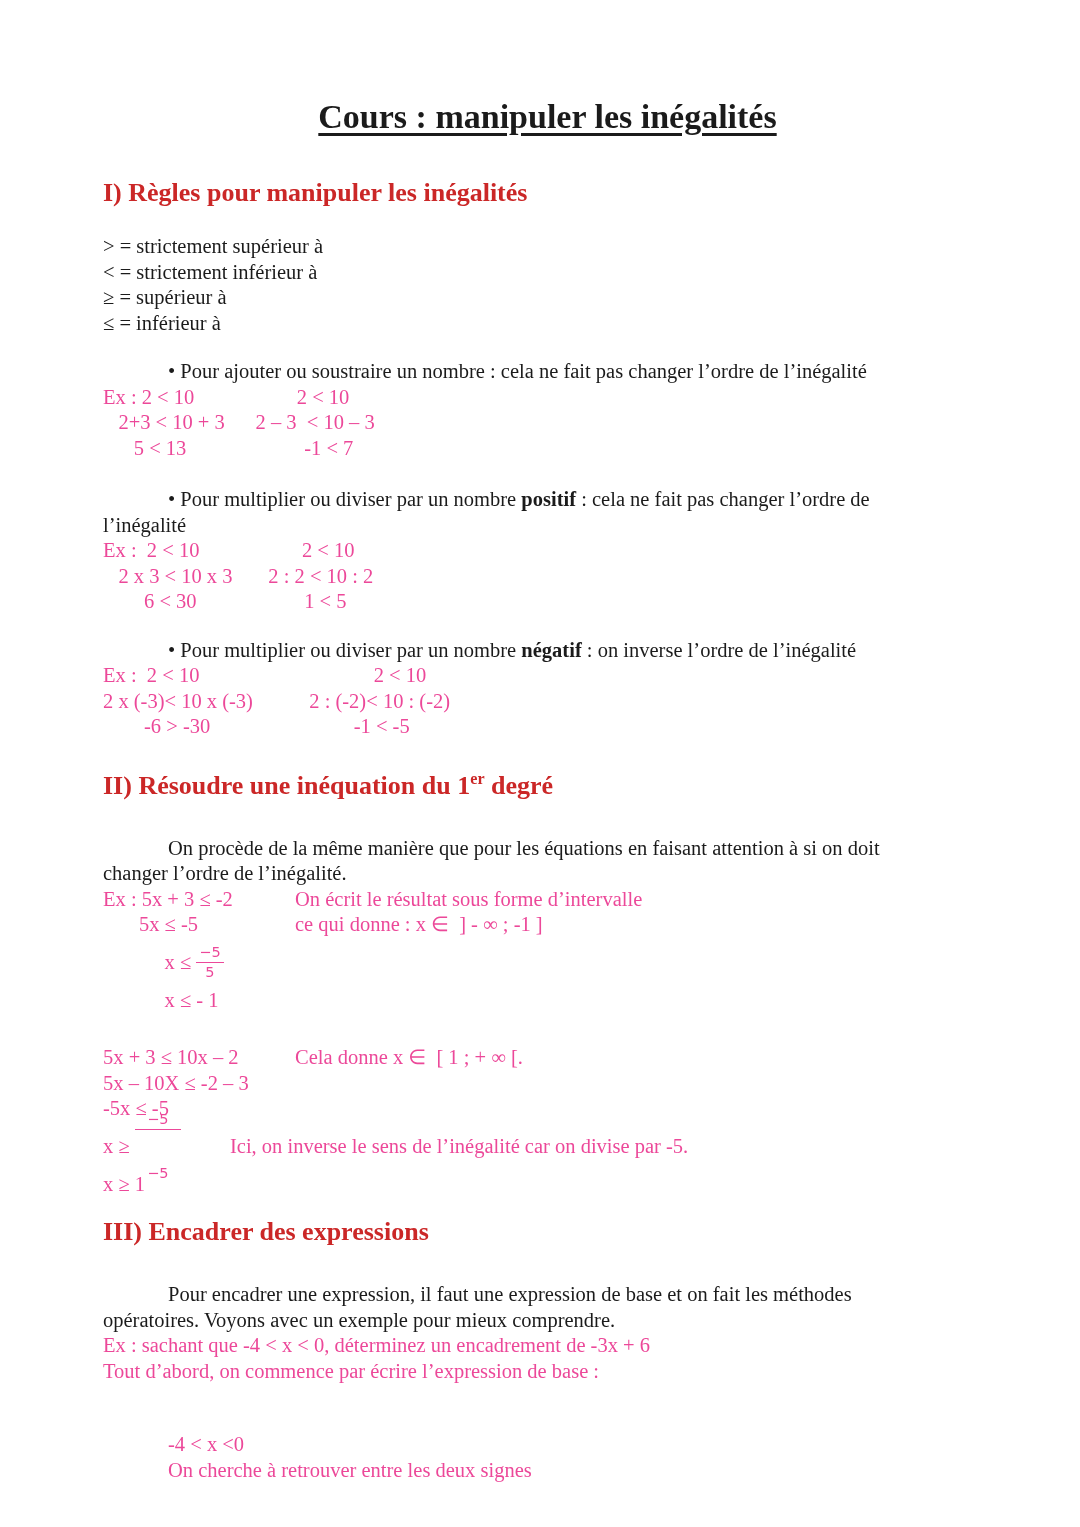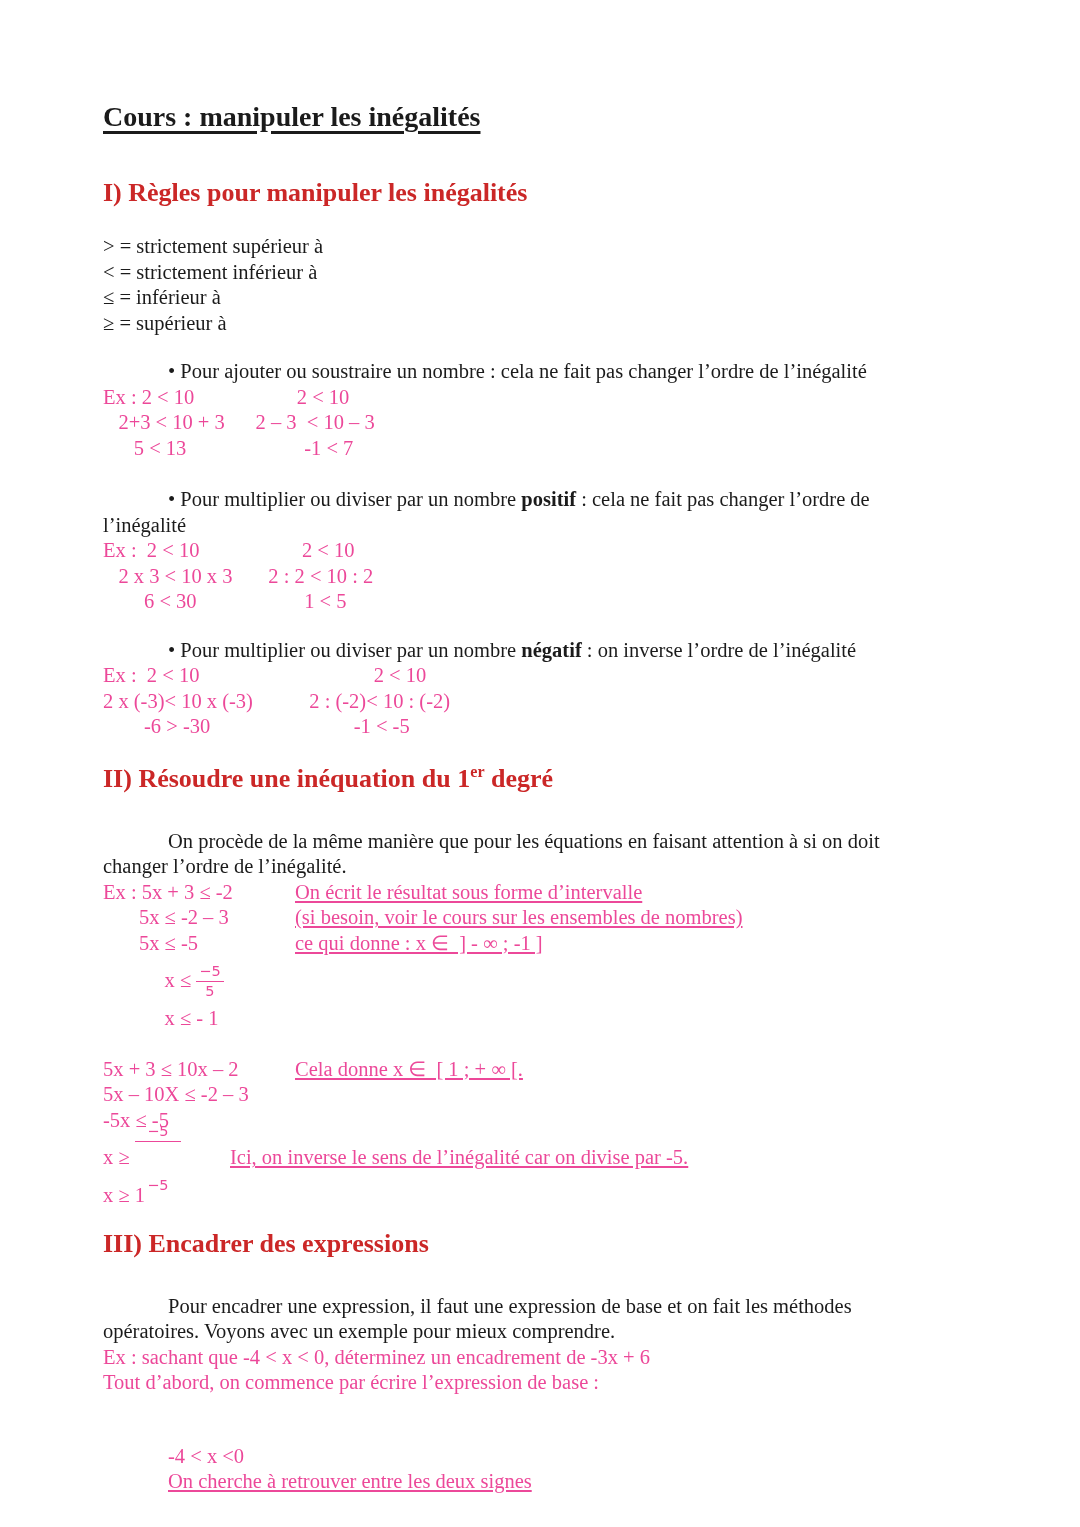--- a/index.html
+++ b/index.html
@@ -4,44 +4,44 @@
 <style>
   * { margin:0; padding:0; box-sizing:border-box; }
   html,body { background:#ffffff; }
   body {
     width:1080px; height:1527px; overflow:hidden;
     font-family:"Liberation Serif", serif;
     color:#1b1b1b; font-size:20.5px; line-height:25.5px;
   }
   .page { width:1080px; height:1527px; padding:99px 88px 30px 103px; }
 
-  .doc-title { font-size:28px; line-height:36px; font-weight:bold; margin-bottom:44px; }
+  .doc-title { text-align:center; font-size:34px; line-height:36px; font-weight:bold; margin-bottom:44px; }
   .doc-title .u { text-decoration:underline; text-decoration-thickness:2.5px; text-underline-offset:5px; }
 
   .sec-heading { color:#cb2727; font-size:26px; line-height:28px; font-weight:bold; }
   .sec-heading .sup { vertical-align:super; font-size:0.62em; line-height:0; }
 
   .defs { margin-top:27px; }
   .line { white-space:pre; }
   .indent { text-indent:65px; }
   .blue { color:#ec4899; }
   .b { font-weight:bold; }
 
   .mt23 { margin-top:23px; }
-  .mt25 { margin-top:25px; }
+  .mt25 { margin-top:32px; }
   .mt26 { margin-top:26px; }
   .mt36 { margin-top:36px; }
   .mt48 { margin-top:48px;flex-direction:column; }
 
   .row { display:flex; align-items:baseline; }
   .c1 { flex:none; white-space:pre; }
   .w192 { width:192px; }
   .w127 { width:127px; }
   .w262 { width:262px; }
-  .c2 { white-space:pre;text-decoration:underline; }
+  .c2 { white-space:pre; }
 
   .fracline { display:flex; align-items:center; height:50px; }
   .fracline .lead { white-space:pre; }
   .frac {
     display:inline-block; text-align:center;
     font-family:"DejaVu Sans", sans-serif;
     font-size:14.5px; line-height:17px;
   }
   .frac .num { display:block; border-bottom:1.4px solid currentColor; padding:0 3px 1px; }
   .frac .den { display:block; padding:1px 3px 0; }
@@ -53,22 +53,22 @@
 
   <div class="doc-title">
     <span class="u">Cours : manipuler les inégalités</span>
   </div>
 
   <div class="sec-heading">I) Règles pour manipuler les inégalités</div>
 
   <div class="defs">
     <div class="line">&gt; = strictement supérieur à</div>
     <div class="line">&lt; = strictement inférieur à</div>
+    <div class="line">≥ = supérieur à</div>
     <div class="line">≤ = inférieur à</div>
-    <div class="line">≥ = supérieur à</div>
   </div>
 
   <div class="indent mt23">• Pour ajouter ou soustraire un nombre : cela ne fait pas changer l’ordre de l’inégalité</div>
   <div class="blue">
     <div class="line">Ex : 2 &lt; 10                    2 &lt; 10</div>
     <div class="line">   2+3 &lt; 10 + 3      2 – 3  &lt; 10 – 3</div>
     <div class="line">      5 &lt; 13                       -1 &lt; 7</div>
   </div>
 
   <div class="indent mt26"><span>• Pour multiplier ou diviser par un nombre </span><span class="b">positif</span><span> : cela ne fait pas changer l’ordre de</span></div>
@@ -90,24 +90,20 @@
 
   <div class="mt36">
     <div class="indent">On procède de la même manière que pour les équations en faisant attention à si on doit</div>
     <div>changer l’ordre de l’inégalité.</div>
   </div>
 
   <div class="blue">
     <div class="row">
       <span class="c1 w192">Ex : 5x + 3 ≤ -2</span>
       <span class="c2">On écrit le résultat sous forme d’intervalle</span>
-    </div>
-    <div class="row">
-      <span class="c1 w192">       5x ≤ -2 – 3</span>
-      <span class="c2">(si besoin, voir le cours sur les ensembles de nombres)</span>
     </div>
     <div class="row">
       <span class="c1 w192">       5x ≤ -5</span>
       <span class="c2">ce qui donne : x ∈  ] - ∞ ; -1 ]</span>
     </div>
     <div class="fracline">
       <span class="lead">            x ≤ </span>
       <span class="frac">
         <span class="num">−5</span>
         <span class="den">5</span>

